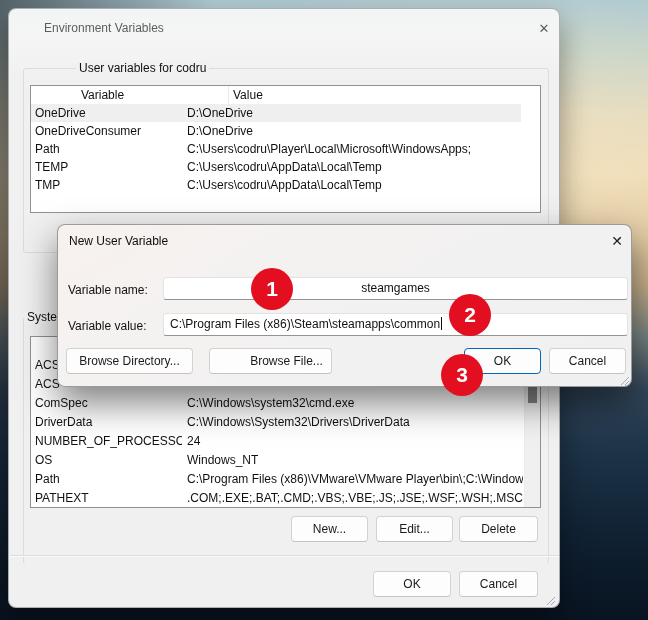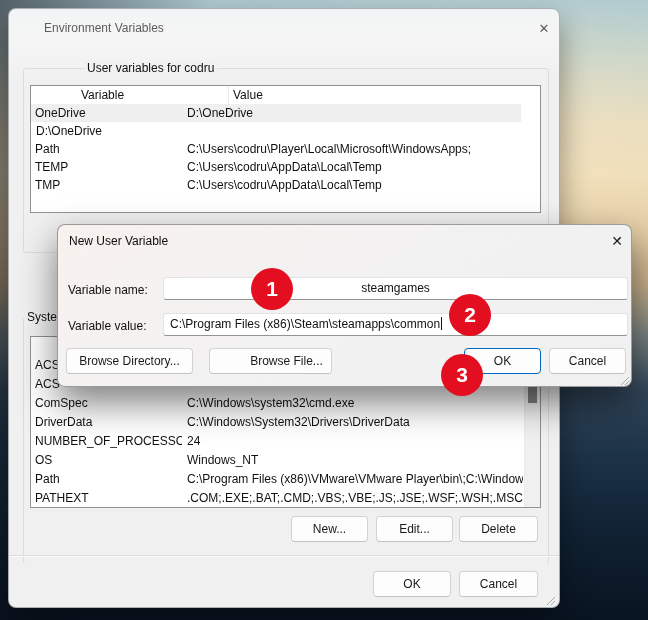--- a/index.html
+++ b/index.html
@@ -22,21 +22,21 @@
     border:1px solid rgba(40,50,60,.35);
     box-shadow:0 14px 30px rgba(0,0,0,.40);}
   .env-title{position:absolute;left:35px;top:12px;color:#5d5d5d;}
   .close-btn{position:absolute;width:26px;height:24px;text-align:center;line-height:24px;
     font-size:13px;cursor:default;}
   #env-close{left:522px;top:8px;color:#5f5f5f;}
   .group{position:absolute;border:1px solid #dcdcdc;border-radius:3px;}
   #grp-user{left:14px;top:59px;width:524px;height:183px;}
   #grp-sys{left:14px;top:308px;width:524px;height:246px;border-bottom:none;}
   .group-label{position:absolute;top:-7px;background:#f1f1f1;padding:0 3px;line-height:13px;color:#111;}
-  #grp-user .group-label{left:60px;}
+  #grp-user .group-label{left:52px;}
   #grp-sys .group-label{left:0px;}
   .listbox{position:absolute;background:#fff;border:1px solid #919191;overflow:hidden;}
   #user-lb{left:21px;top:76px;width:509px;height:126px;}
   #sys-lb{left:21px;top:327px;width:509px;height:170px;}
   .lb-header{display:flex;background:#fff;}
   #user-lb .lb-header,#user-lb .lb-row{height:18px;line-height:18px;}
   #sys-lb .lb-header,#sys-lb .lb-row{height:19px;line-height:19px;}
   .hcell.name{width:147px;padding-left:4px;border-right:1px solid #e9e9e9;margin-left:46px;}
   .hcell.value{flex:1;padding-left:4px;}
   .lb-row{display:flex;}
@@ -104,20 +104,21 @@
     <div class="listbox" id="user-lb">
       <div class="lb-header">
         <div class="hcell name">Variable</div>
         <div class="hcell value">Value</div>
       </div>
       <div class="lb-row selected">
         <div class="cell name">OneDrive</div>
         <div class="cell value">D:\OneDrive</div>
       </div>
       <div class="lb-row">
+        <div class="cell name">OneDriveConsumer</div>
         <div class="cell value">D:\OneDrive</div>
       </div>
       <div class="lb-row">
         <div class="cell name">Path</div>
         <div class="cell value">C:\Users\codru\Player\Local\Microsoft\WindowsApps;</div>
       </div>
       <div class="lb-row">
         <div class="cell name">TEMP</div>
         <div class="cell value">C:\Users\codru\AppData\Local\Temp</div>
       </div>

